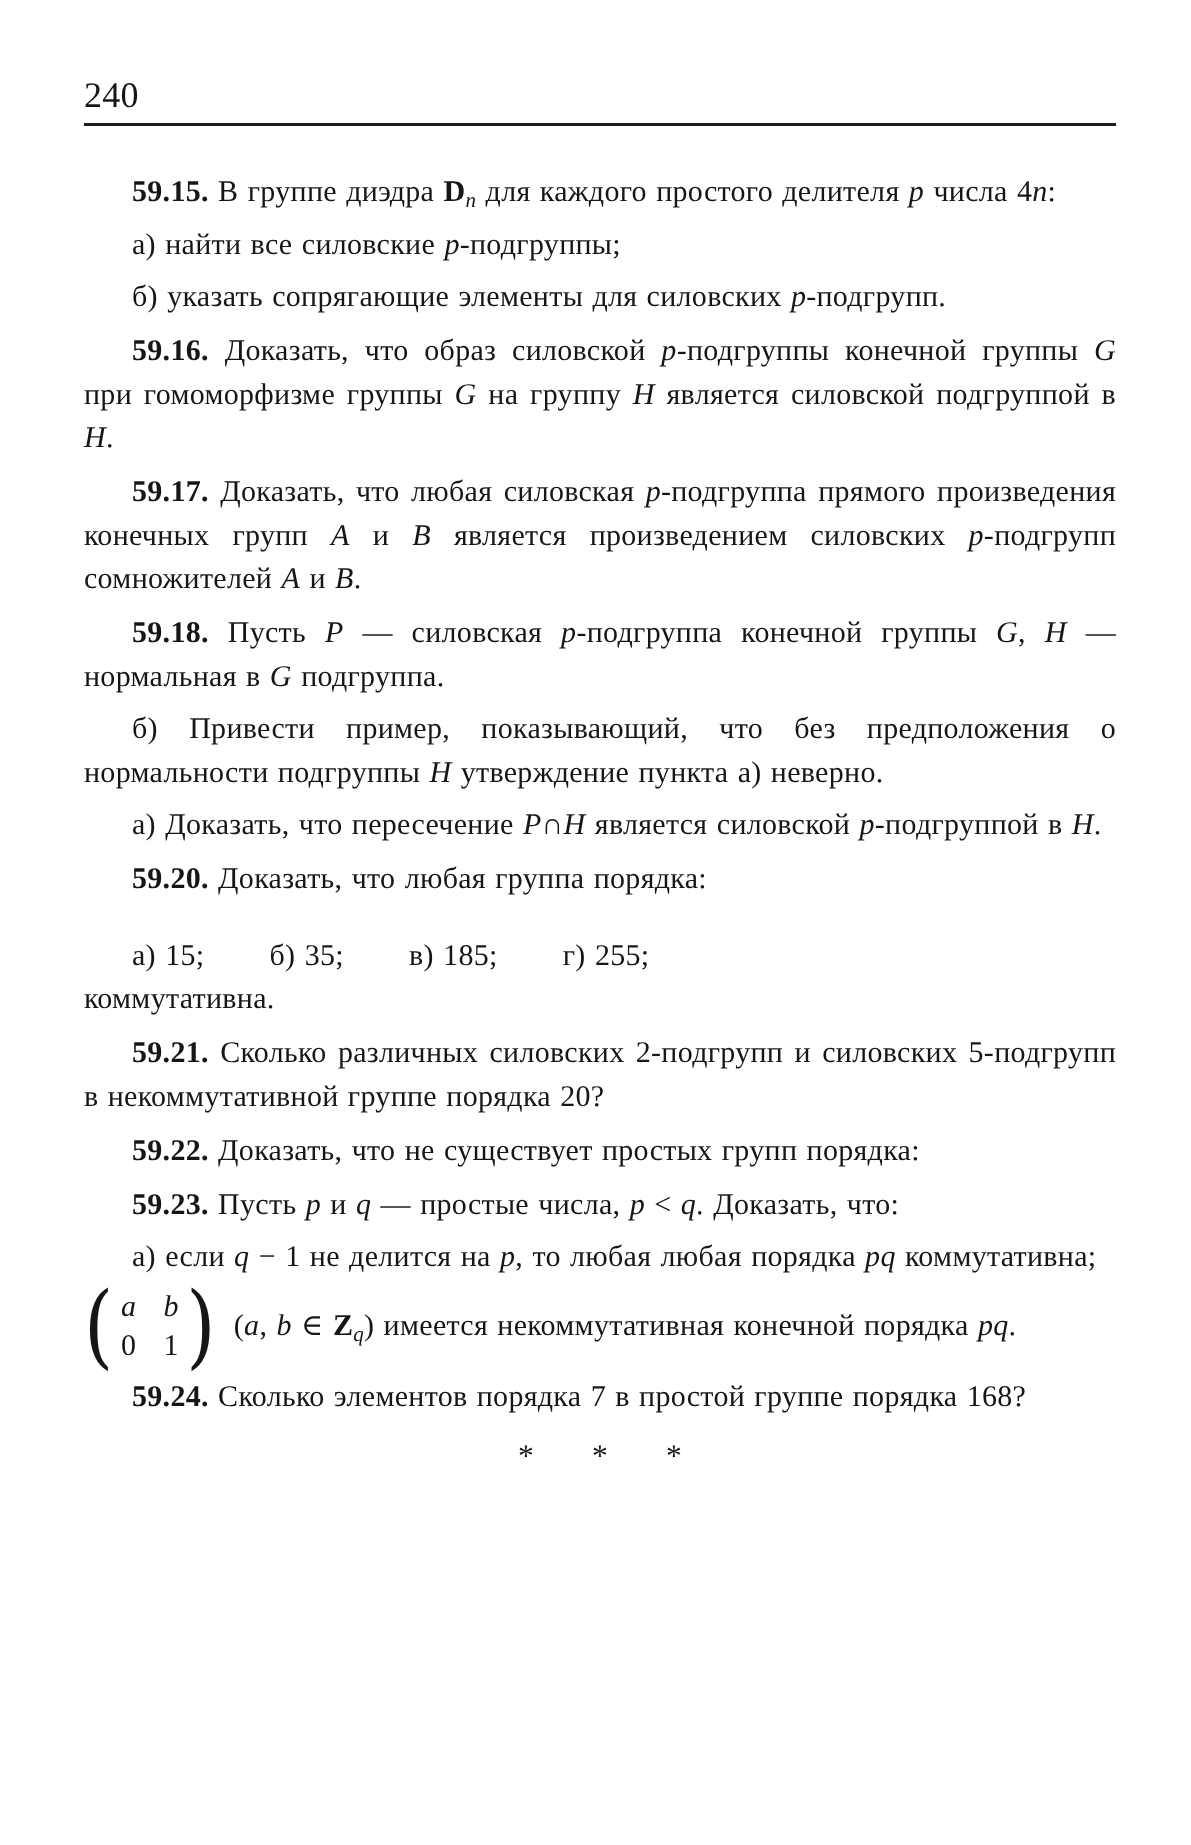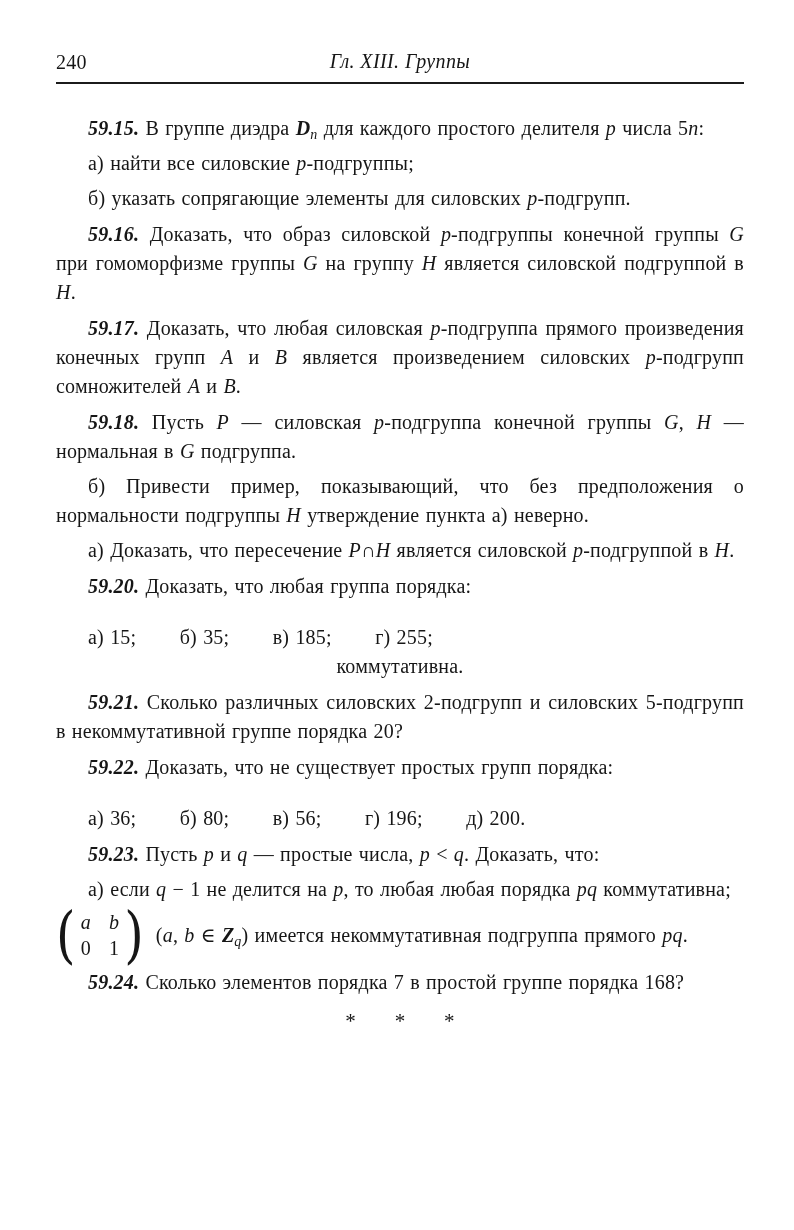--- a/index.html
+++ b/index.html
@@ -14,50 +14,50 @@
     color:#161616;
   }
   .header{
     position:relative;
     border-bottom:2px solid #1b1b1b;
     padding-bottom:8px;
     height:24px;
   }
   .page-num{
     position:absolute;left:0;top:1px;
-    font-size:20px;letter-spacing:0.2px;
+    font-size:24px;letter-spacing:0.2px;
   }
   .chapter{
     text-align:center;
     font-style:italic;
     font-size:20px;
     letter-spacing:0.4px;
   }
   .content{margin-top:30px;}
   .para{
     margin:5px 0 0 0;
     font-size:20px;
     line-height:29px;
     letter-spacing:0.2px;
     word-spacing:1px;
     text-align:justify;
     text-indent:32px;
     hyphens:manual;
   }
   .t-problem{margin-top:7px;}
   .t-item{margin-top:6px;}
-  .t-cont{margin-top:0;text-indent:0;text-align:center;}
+  .t-cont{margin-top:0;text-indent:0;text-align:left;}
   .t-options{margin-top:22px;text-align:left;white-space:pre-wrap;}
   .t-center{margin-top:10px;text-align:center;text-indent:0;white-space:pre;font-size:21px;}
   .t-matrix{
     margin-top:5px;
     display:flex;align-items:center;
     text-indent:0;text-align:left;
   }
-  .sg-bold{font-weight:700;font-style:italic;}
+  .sg-bold{font-weight:700;}
   .sg-italic{font-style:italic;}
   .sg-sub{font-style:italic;font-size:14px;vertical-align:-4px;line-height:0;}
   .matrix{display:inline-flex;align-items:center;flex:none;margin-right:12px;}
   .paren{
     display:inline-block;
     font-family:"DejaVu Serif",serif;
     font-size:50px;line-height:50px;
     font-weight:400;
     transform:scaleY(1.22);
     transform-origin:center;
@@ -71,48 +71,46 @@
     padding:0 5px;
   }
   .mat-tail{display:inline-block;}
 </style>
 </head>
 <body>
 
 <div class="page">
   <div class="header">
     <span class="page-num">240</span>
-    <div class="chapter">Гл. XIII. Группы</div>
   </div>
   <div class="content">
-      <p class="para t-problem"><span class="sg-bold">59.15.</span><span class="sg-plain"> В группе диэдра </span><span class="sg-bold">D</span><span class="sg-sub">n</span><span class="sg-plain"> для каждого простого делителя </span><span class="sg-italic">p</span><span class="sg-plain"> числа 5</span><span class="sg-italic">n</span><span class="sg-plain">:</span></p>
+      <p class="para t-problem"><span class="sg-bold">59.15.</span><span class="sg-plain"> В группе диэдра </span><span class="sg-bold">D</span><span class="sg-sub">n</span><span class="sg-plain"> для каждого простого делителя </span><span class="sg-italic">p</span><span class="sg-plain"> числа 4</span><span class="sg-italic">n</span><span class="sg-plain">:</span></p>
       <p class="para t-item"><span class="sg-plain">а) найти все силовские </span><span class="sg-italic">p</span><span class="sg-plain">-подгруппы;</span></p>
       <p class="para t-item"><span class="sg-plain">б) указать сопрягающие элементы для силовских </span><span class="sg-italic">p</span><span class="sg-plain">-подгрупп.</span></p>
       <p class="para t-problem"><span class="sg-bold">59.16.</span><span class="sg-plain"> Доказать, что образ силовской </span><span class="sg-italic">p</span><span class="sg-plain">-подгруппы конечной группы </span><span class="sg-italic">G</span><span class="sg-plain"> при гомоморфизме группы </span><span class="sg-italic">G</span><span class="sg-plain"> на группу </span><span class="sg-italic">H</span><span class="sg-plain"> является си­ловской подгруппой в </span><span class="sg-italic">H</span><span class="sg-plain">.</span></p>
       <p class="para t-problem"><span class="sg-bold">59.17.</span><span class="sg-plain"> Доказать, что любая силовская </span><span class="sg-italic">p</span><span class="sg-plain">-подгруппа прямого про­изведения конечных групп </span><span class="sg-italic">A</span><span class="sg-plain"> и </span><span class="sg-italic">B</span><span class="sg-plain"> является произведением силовских </span><span class="sg-italic">p</span><span class="sg-plain">-подгрупп сомножителей </span><span class="sg-italic">A</span><span class="sg-plain"> и </span><span class="sg-italic">B</span><span class="sg-plain">.</span></p>
       <p class="para t-problem"><span class="sg-bold">59.18.</span><span class="sg-plain"> Пусть </span><span class="sg-italic">P</span><span class="sg-plain"> — силовская </span><span class="sg-italic">p</span><span class="sg-plain">-подгруппа конечной группы </span><span class="sg-italic">G</span><span class="sg-plain">, </span><span class="sg-italic">H</span><span class="sg-plain"> — нормальная в </span><span class="sg-italic">G</span><span class="sg-plain"> подгруппа.</span></p>
       <p class="para t-item"><span class="sg-plain">б) Привести пример, показывающий, что без предположения о нормальности подгруппы </span><span class="sg-italic">H</span><span class="sg-plain"> утверждение пункта а) неверно.</span></p>
       <p class="para t-item"><span class="sg-plain">а) Доказать, что пересечение </span><span class="sg-italic">P</span><span class="sg-plain">∩</span><span class="sg-italic">H</span><span class="sg-plain"> является силовской </span><span class="sg-italic">p</span><span class="sg-plain">-подгруп­пой в </span><span class="sg-italic">H</span><span class="sg-plain">.</span></p>
       <p class="para t-problem"><span class="sg-bold">59.20.</span><span class="sg-plain"> Доказать, что любая группа порядка:</span></p>
       <p class="para t-options"><span class="sg-plain">а) 15;       б) 35;       в) 185;       г) 255;</span></p>
       <p class="para t-cont"><span class="sg-plain">коммутативна.</span></p>
       <p class="para t-problem"><span class="sg-bold">59.21.</span><span class="sg-plain"> Сколько различных силовских 2-подгрупп и силовских 5-подгрупп в некоммутативной группе порядка 20?</span></p>
       <p class="para t-problem"><span class="sg-bold">59.22.</span><span class="sg-plain"> Доказать, что не существует простых групп порядка:</span></p>
-      <p class="para t-options"><span class="sg-plain">а) 36;       б) 80;       в) 56;       г) 196;       д) 200.</span></p>
       <p class="para t-problem"><span class="sg-bold">59.23.</span><span class="sg-plain"> Пусть </span><span class="sg-italic">p</span><span class="sg-plain"> и </span><span class="sg-italic">q</span><span class="sg-plain"> — простые числа, </span><span class="sg-italic">p</span><span class="sg-plain"> &lt; </span><span class="sg-italic">q</span><span class="sg-plain">. Доказать, что:</span></p>
       <p class="para t-item"><span class="sg-plain">а) если </span><span class="sg-italic">q</span><span class="sg-plain"> − 1 не делится на </span><span class="sg-italic">p</span><span class="sg-plain">, то любая любая порядка </span><span class="sg-italic">pq</span><span class="sg-plain"> комму­тативна;</span></p>
       <p class="para t-matrix">
         <span class="matrix">
           <span class="paren">(</span>
           <span class="mat-grid">
             <span class="sg-italic">a</span>
             <span class="sg-italic">b</span>
             <span class="sg-plain">0</span>
             <span class="sg-plain">1</span>
           </span>
           <span class="paren">)</span>
         </span>
-        <span class="mat-tail"><span class="sg-plain">(</span><span class="sg-italic">a</span><span class="sg-plain">, </span><span class="sg-italic">b</span><span class="sg-plain"> ∈ </span><span class="sg-bold">Z</span><span class="sg-sub">q</span><span class="sg-plain">) имеется некоммутативная подгруппа прямого </span><span class="sg-italic">pq</span><span class="sg-plain">.</span></span>
+        <span class="mat-tail"><span class="sg-plain">(</span><span class="sg-italic">a</span><span class="sg-plain">, </span><span class="sg-italic">b</span><span class="sg-plain"> ∈ </span><span class="sg-bold">Z</span><span class="sg-sub">q</span><span class="sg-plain">) имеется некоммутативная конечной порядка </span><span class="sg-italic">pq</span><span class="sg-plain">.</span></span>
       </p>
       <p class="para t-problem"><span class="sg-bold">59.24.</span><span class="sg-plain"> Сколько элементов порядка 7 в простой группе поряд­ка 168?</span></p>
       <p class="para t-center"><span class="sg-plain">*      *      *</span></p>
     </div>
 </div>
 
 </body></html>

